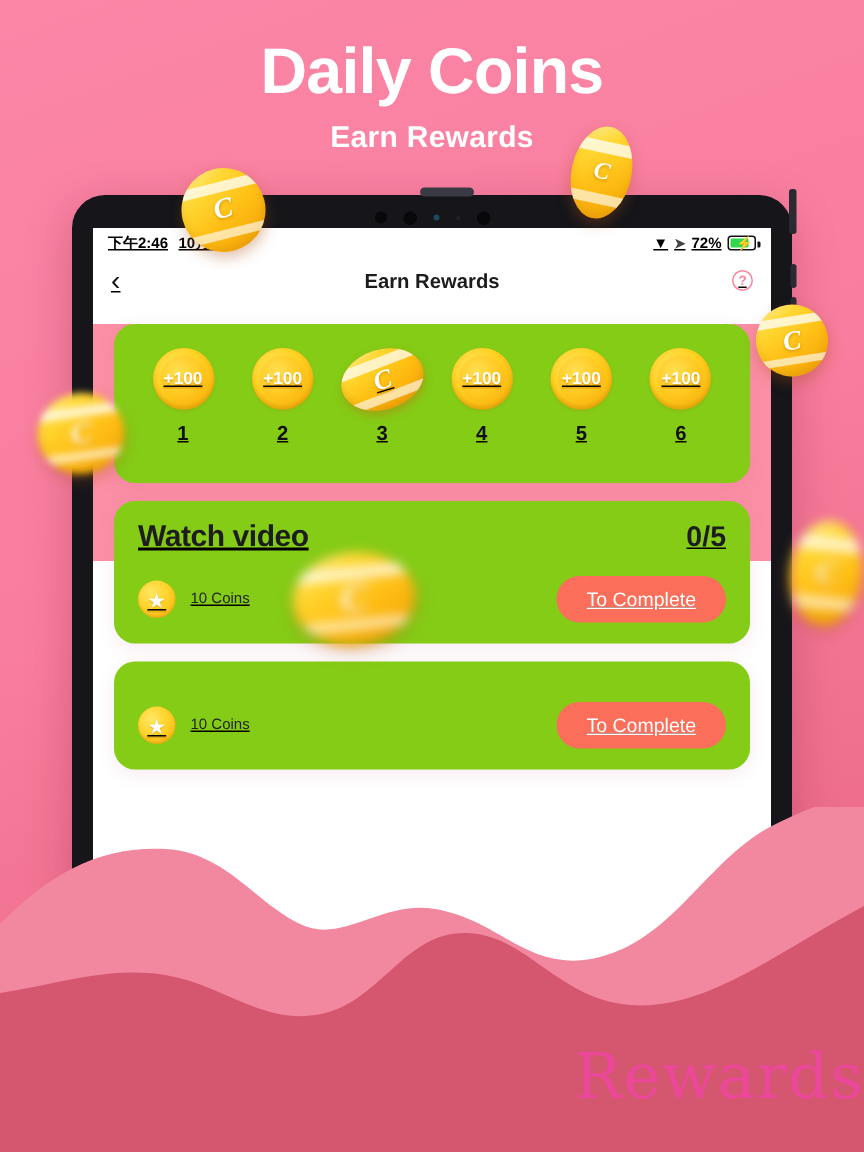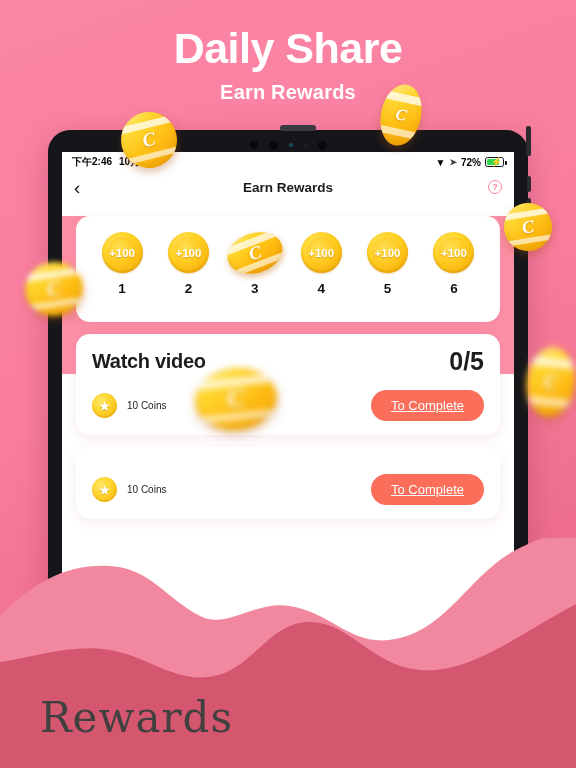--- a/index.html
+++ b/index.html
@@ -61,21 +61,21 @@
   }
   .top-slot {
     position:absolute; left:52%; top:-5px; width:36px; height:6px;
     background:#3a3a42; border-radius:3px; transform:translateX(-50%);
   }
 
   
   .screen {
     position:absolute; left:14px; top:22px;
     width:452px; height:508px;
-    background:#ffffff; overflow:hidden;
+    background:#ffffff; overflow:hidden;text-decoration:underline;
   }
 
   
   .statusbar {
     height:20px; display:flex; align-items:center;
     padding:0 10px; font-size:10px; font-weight:bold; color:#000;
   }
   .sb-left { display:flex; gap:7px; align-items:center; }
   .sb-right { margin-left:auto; display:flex; gap:4px; align-items:center; }
   .wifi-ico { font-size:10px; }
@@ -117,21 +117,21 @@
     background:#FC8FA5;
   }
   .appbody:after{
     content:""; position:absolute; left:0; bottom:0; width:100%; height:300px;
     background:#ffffff;
   }
 
   .card {
     position:relative; z-index:2;
     margin:14px 14px 0 14px;
-    background:#ffffff;
+    background:#84cc16;
     border-radius:14px;
     box-shadow:0 3px 12px rgba(190,90,120,.12);
   }
 
   
   .checkin-card { padding:16px 12px 26px 12px; }
   .coins-row { display:flex; justify-content:space-between; padding:0 4px; }
   .coin-cell { width:60px; text-align:center; position:relative; }
   .coin {
     width:41px; height:41px; margin:0 auto;
@@ -181,21 +181,21 @@
     background:#FA6E5A; border-radius:18px;
     display:flex; align-items:center; justify-content:center;
     color:#fff; font-size:12.5px; font-weight:normal;
     text-decoration:underline; cursor:pointer;
   }
 
   
   .task-card { margin-top:12px; padding:13px 16px 14px 16px; }
   .task-head { display:flex; align-items:center; justify-content:space-between; }
   .task-title { font-size:20px; font-weight:bold; color:#1d1d20; letter-spacing:-0.3px; }
-  .task-count { font-size:25px; font-weight:bold; color:#1d1d20;margin-left:44px; }
+  .task-count { font-size:19px; font-weight:bold; color:#1d1d20;margin-left:44px; }
   .task-row {
     margin-top:14px; display:flex; align-items:center; gap:10px;
   }
   .star-coin {
     width:25px; height:25px; border-radius:50%;
     background:radial-gradient(circle at 35% 32%,#FFE664 0%,#FFD42B 45%,#F5AE0B 100%);
     display:flex; align-items:center; justify-content:center;
     box-shadow:inset 0 -1px 2px rgba(190,120,0,.35);
   }
   .star-coin span { font-size:14px; color:#fff; line-height:1; text-shadow:0 1px 1px rgba(190,120,0,.5); }
@@ -231,31 +231,31 @@
   }
   .blurred .fdisc { filter:blur(2.6px); }
   .blurred2 .fdisc { filter:blur(3.4px); }
 
   
   .wave-wrap {
     position:absolute; left:0; bottom:0; width:576px; height:230px; z-index:9;
     pointer-events:none;
   }
   .wordmark {
-    position:absolute; left:0; bottom:26px; width:576px; text-align:left;
+    position:absolute; left:0; bottom:26px; width:576px; text-align:right;
     z-index:10; pointer-events:none;
     font-family:"DejaVu Serif", serif;
-    font-size:42px; color:#404040; letter-spacing:1px;padding-left:40px;
+    font-size:42px; color:#ec4899; letter-spacing:1px;padding-left:40px;
   }
 </style>
 </head>
 <body>
 
 <div class="promo">
-  <div class="promo-title">Daily Share</div>
+  <div class="promo-title">Daily Coins</div>
   <div class="promo-sub">Earn Rewards</div>
 </div>
 
 <div class="tablet">
   <div class="top-slot"></div>
   <div class="btn-power"></div>
   <div class="btn-vol"></div>
   <div class="btn-vol2"></div>
 
   <div class="bezel-sensors">

